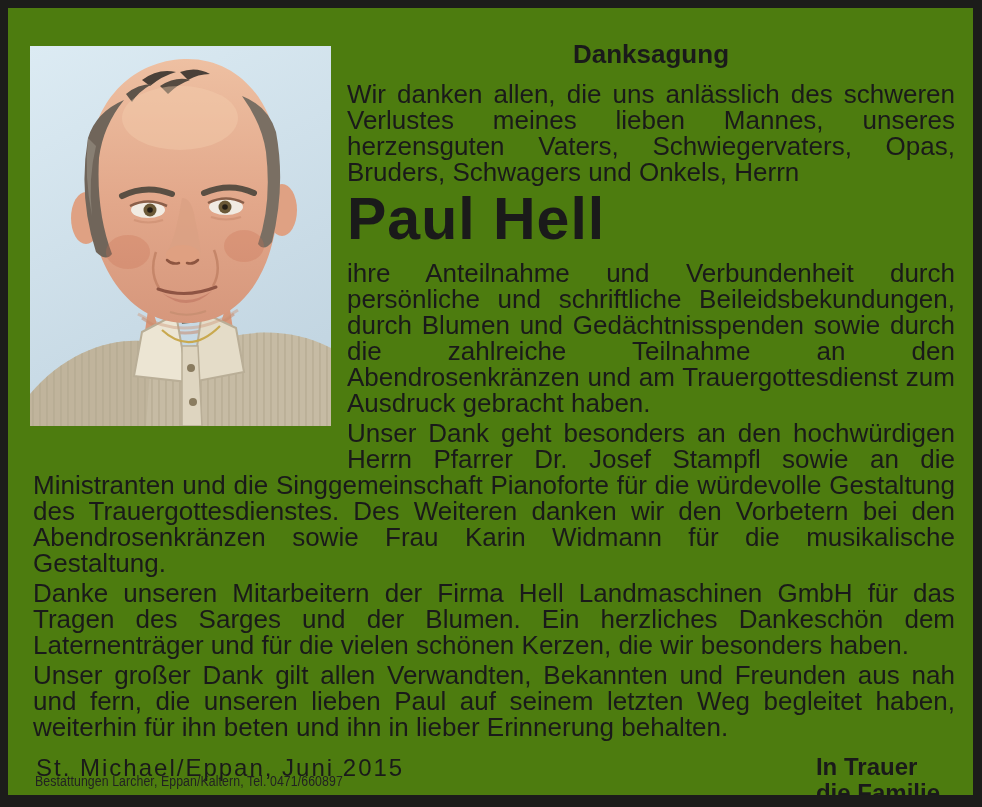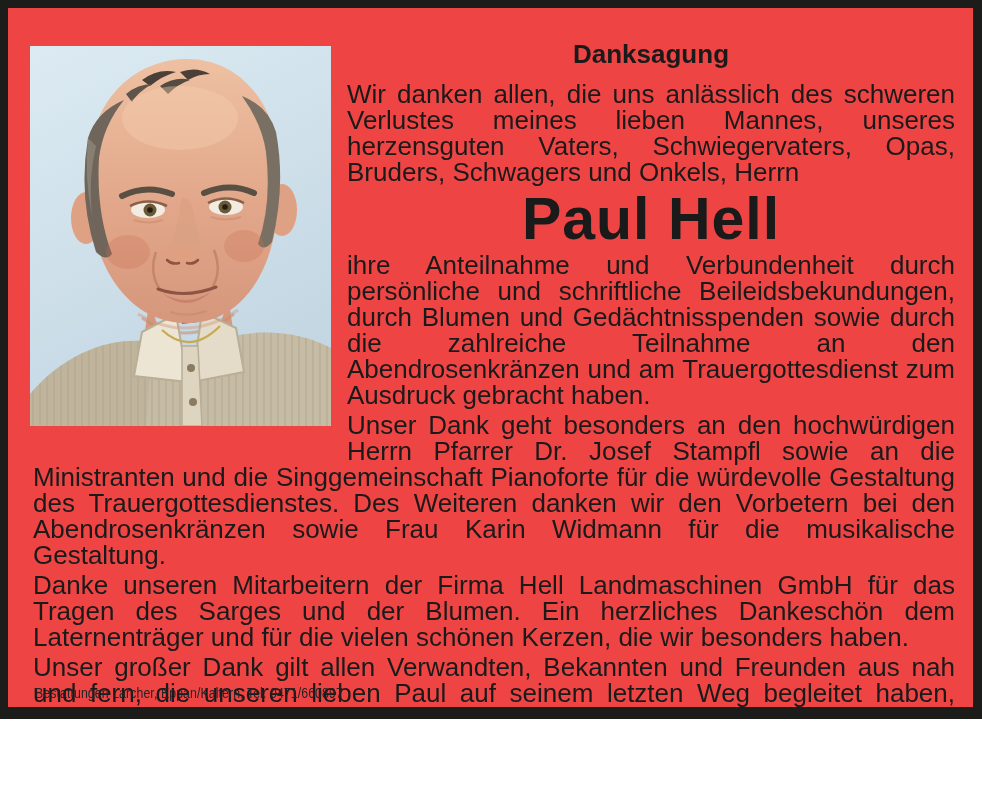--- a/index.html
+++ b/index.html
@@ -1,36 +1,36 @@
 <!DOCTYPE html>
 <html lang="de"><head>
 <meta charset="utf-8">
 <style>
   html,body{margin:0;padding:0;background:#ffffff;}
   body{width:982px;height:807px;font-family:"Liberation Sans",sans-serif;}
   .frame{
-    box-sizing:border-box;position:relative;width:982px;height:719px;
-    background:#ef4444;border:8px solid #1c1c1a;border-right-width:9px;border-bottom-width:12px;
+    box-sizing:border-box;position:relative;width:982px;height:807px;
+    background:#4d7c0f;border:8px solid #1c1c1a;border-right-width:9px;border-bottom-width:12px;
     overflow:hidden;color:#1a1a1a;
   }
   .content{padding:32px 18px 0 25px;}
   .photo{
     float:left;width:301px;height:380px;margin:6px 16px 28px -3px;display:block;
   }
   .title{
     font-size:26px;line-height:28px;font-weight:bold;text-align:center;
     margin:0 0 13px 0;
   }
   .body-par{
     font-size:26px;line-height:26px;text-align:justify;margin:0 0 4px 0;
     hyphens:manual;
   }
   .deceased-name{
-    font-size:59px;line-height:60px;font-weight:bold;text-align:center;
-    margin:4px 0 3px 0;letter-spacing:1px;white-space:nowrap;
+    font-size:59px;line-height:60px;font-weight:bold;
+    margin:4px 0 11px 0;letter-spacing:1px;white-space:nowrap;
   }
   .bottom-row{display:flex;justify-content:space-between;align-items:flex-start;margin-top:14px;}
   .place-date{font-size:24px;letter-spacing:2px;padding-left:3px;}
   .closing{font-size:24px;line-height:26px;font-weight:bold;margin-right:15px;}
   .footer-line{
     position:absolute;left:27px;bottom:6px;font-size:14px;letter-spacing:0.1px;
     transform:scaleX(0.88);transform-origin:left center;white-space:nowrap;color:#222;
   }
 </style>
 </head>

